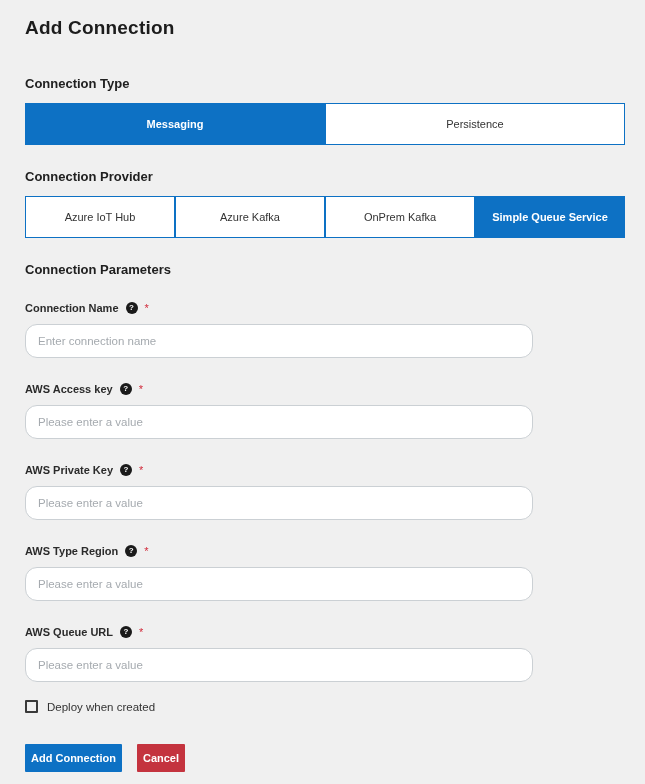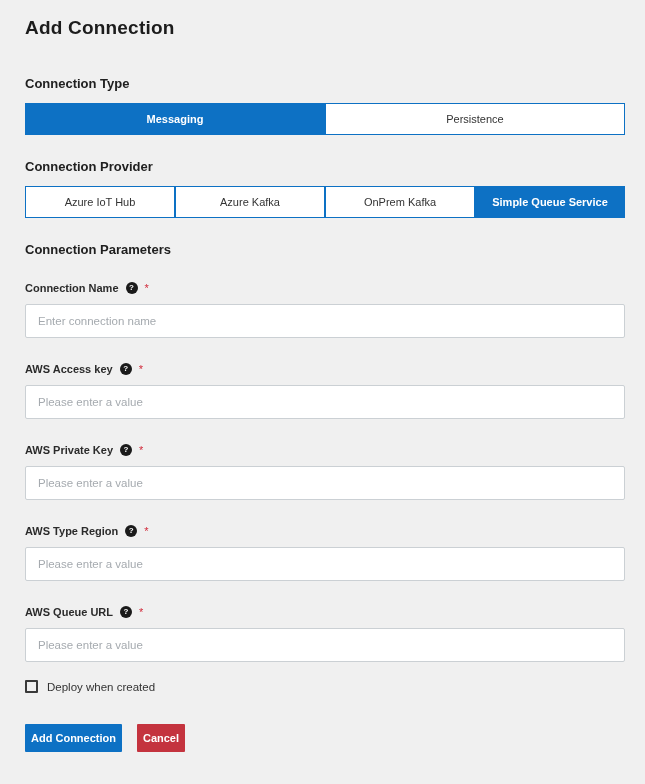--- a/index.html
+++ b/index.html
@@ -33,21 +33,21 @@
   .heading-provider  { margin-top: 24px; }
   .heading-params    { margin-top: 24px; }
 
   .seg-control {
     display: flex;
     margin-top: 12px;
     width: 600px;
   }
   .seg-btn {
     flex: 1;
-    height: 32px;
+    height: 42px;
     background: #ffffff;
     border: 1px solid #0d71c4;
     color: #333333;
     font-family: "Liberation Sans", sans-serif;
     font-size: 11px;
     font-weight: 400;
     cursor: pointer;
     padding: 0;
     margin: 0;
   }
@@ -97,24 +97,24 @@
     margin-left: 7px;
     cursor: pointer;
     line-height: 1;
   }
   .field .req { font-size: 11px; margin-left: 7px; }
 
   .text-input {
     display: block;
     box-sizing: border-box;
     margin-top: 9px;
-    width: 600px;
+    width: 508px;
     height: 34px;
     border: 1px solid #cbd0d4;
-    border-radius: 2px;
+    border-radius: 12px;
     background: #ffffff;
     padding: 0 12px;
     font-family: "Liberation Sans", sans-serif;
     font-size: 11.5px;
     color: #333333;
   }
   .text-input::placeholder { color: #a5aaaf; }
 
   .checkbox-row {
     display: flex;

